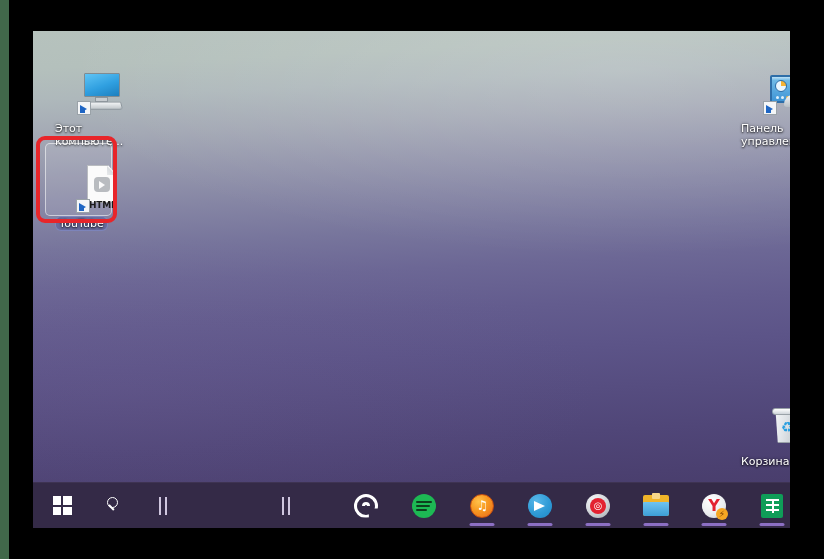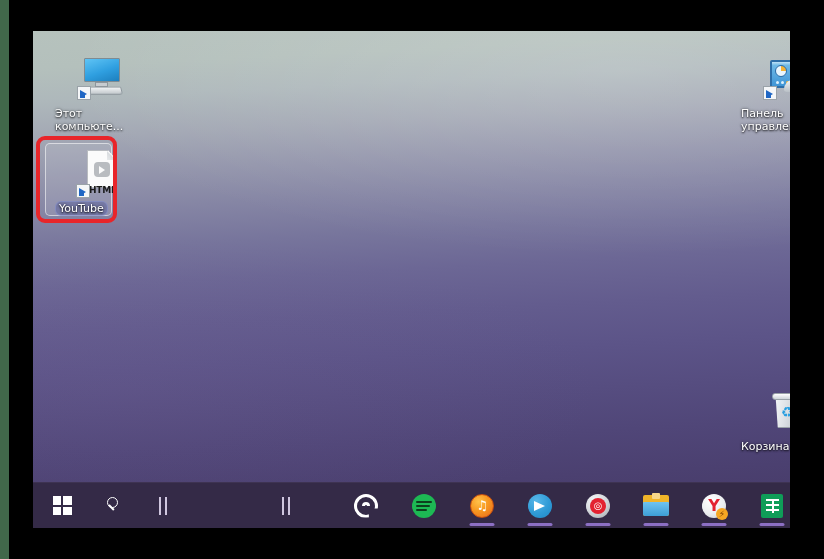--- a/index.html
+++ b/index.html
@@ -78,21 +78,21 @@
     width: 92px;
     color: #ffffff;
     font-size: 11px;
     line-height: 13px;
     text-shadow: 0 1px 2px rgba(0,0,0,0.85), 0 0 3px rgba(0,0,0,0.6);
     user-select: none;
   }
   .desktop-icon .glyph {
     display: block;
     height: 48px;
-    margin: 1px auto 3px auto;
+    margin: 16px auto 3px auto;
     position: relative;
     width: 52px;
   }
   .icon-caption { display: block; }
 
   
   #icon-this-computer { left: 22px; top: 24px; }
   .monitor-body {
     position: absolute;
     left: 9px; top: 2px;

